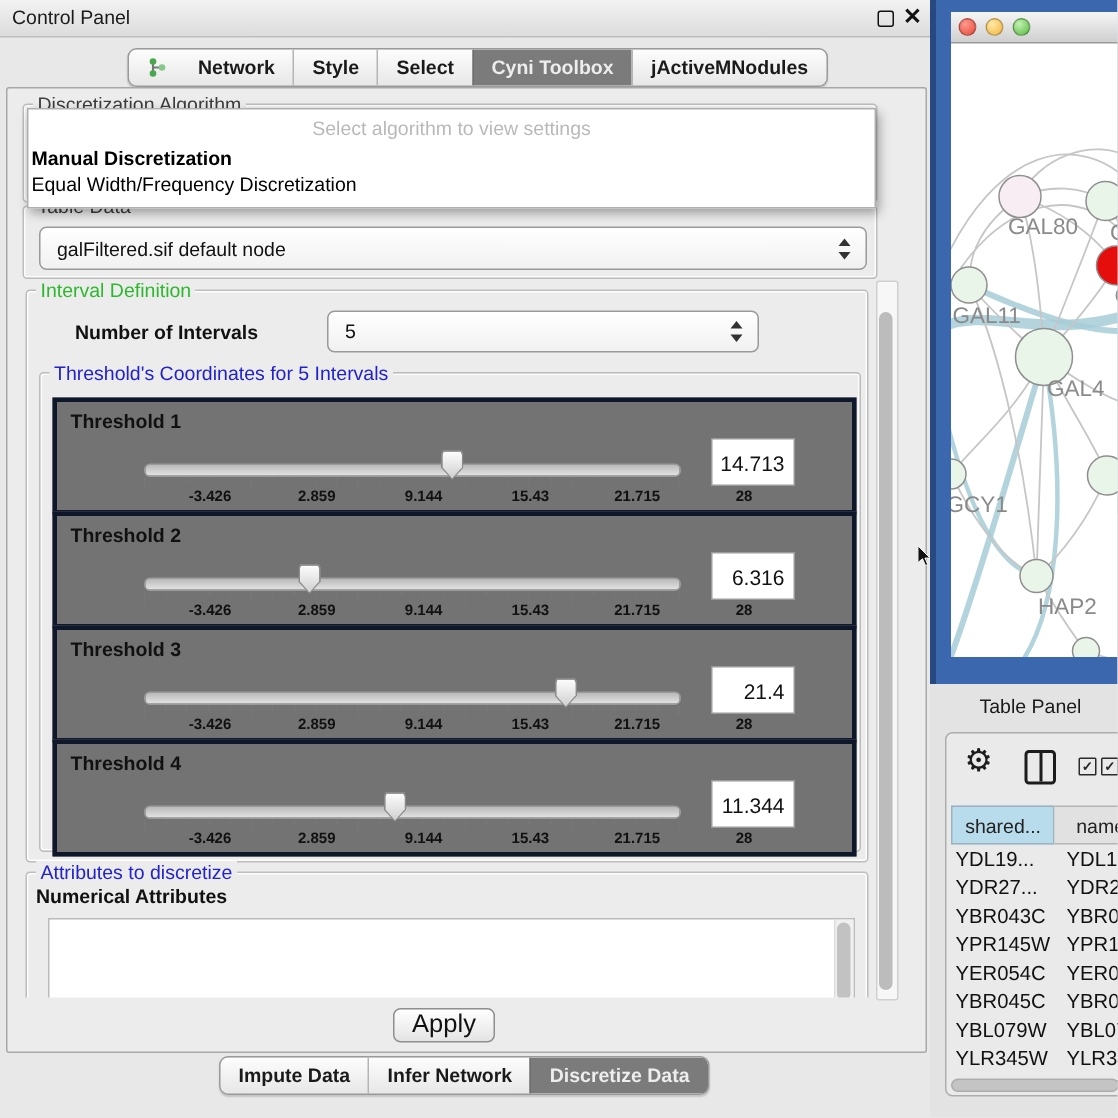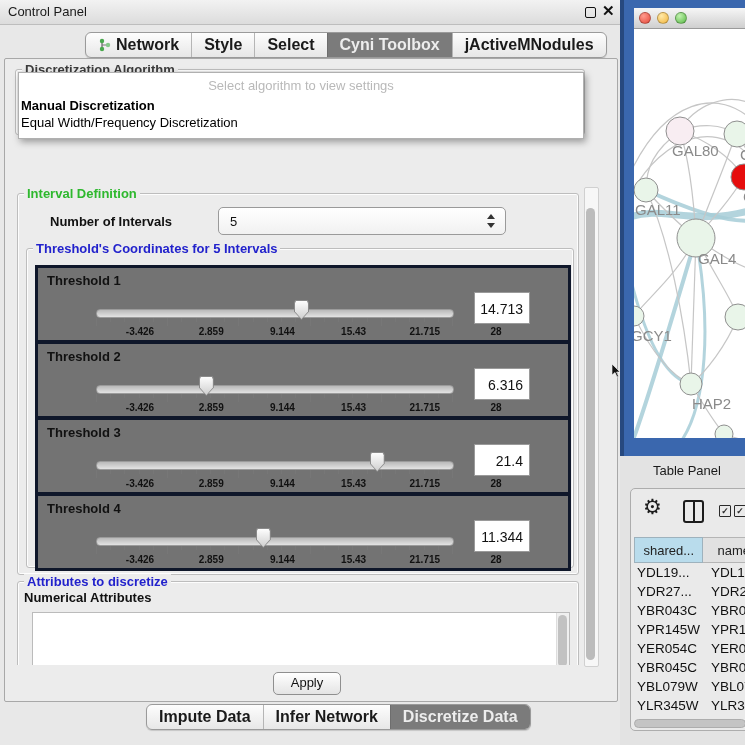--- a/index.html
+++ b/index.html
@@ -12,31 +12,31 @@
   #control-panel{left:0;top:0;width:620px;height:745px;background:#e8e8e8;}
   #titlebar{left:0;top:0;width:620px;height:24px;background:linear-gradient(#f2f2f2,#dcdcdc);
             border-bottom:1px solid #bdbdbd;}
   #titlebar .title{position:absolute;left:8px;top:4px;font-size:13px;color:#1a1a1a;}
   #min-box{position:absolute;left:585px;top:7px;width:9px;height:9px;border:1.5px solid #111;border-radius:2px;}
   #close-x{position:absolute;left:602px;top:2px;font-size:15px;font-weight:bold;color:#111;}
 
   #top-tabbar{left:0;top:27px;width:620px;height:32px;}
   .tabgroup{position:absolute;display:flex;border:1px solid #9a9a9a;border-radius:6px;overflow:hidden;
             background:linear-gradient(#fdfdfd,#e7e7e7);box-shadow:0 1px 1px rgba(0,0,0,.15);}
-  .tab{height:24px;line-height:24px;padding:0 12px;font-size:16px;font-weight:bold;color:#1a1a1a;
-       border-left:1px solid #b5b5b5;display:flex;align-items:center;gap:5px;white-space:nowrap;}
+  .tab{height:24px;line-height:24px;padding:0 12px;font-size:13px;font-weight:bold;color:#1a1a1a;
+       border-left:1px solid #b5b5b5;display:flex;align-items:center;gap:21px;white-space:nowrap;}
   .tab:first-child{border-left:none;}
   .tab.sel{background:#7b7b7b;color:#ededed;border-left-color:#6e6e6e;}
   #main-panel{left:4px;top:58px;width:612px;height:642px;background:#ececec;
               border:1px solid #a8a8a8;border-radius:2px;}
 
   
   .group{position:absolute;border:1px solid #bdbdbd;border-radius:3px;
          box-shadow:inset 0 0 0 1px #fdfdfd;}
-  .group-label{position:absolute;top:-8px;left:6px;background:#ececec;padding:0 3px;font-size:13px;font-weight:bold;}
+  .group-label{position:absolute;top:-8px;left:6px;background:#ececec;padding:0 3px;font-size:13px;}
   .gl-dark{color:#3c3c3c;}
   .gl-green{color:#2eb82e;}
   .gl-blue{color:#2222cc;}
 
   
   .combo{position:absolute;background:linear-gradient(#ffffff,#f1f1f1);border:1px solid #9a9a9a;
          border-radius:5px;font-size:13px;color:#111;}
   .combo .cval{position:absolute;left:11px;top:50%;transform:translateY(-50%);}
   .stepper{position:absolute;right:9px;top:50%;transform:translateY(-50%);width:9px;height:14px;}
   .stepper i{position:absolute;left:0;width:0;height:0;border-left:4.5px solid transparent;border-right:4.5px solid transparent;}
@@ -68,22 +68,22 @@
   .ticklbl{position:absolute;transform:translateX(-50%);font-size:10px;font-weight:bold;color:#111;top:58px;margin-left:44px;}
   .valbox{position:absolute;left:436px;top:24px;width:56px;height:32px;background:#fff;border:1px solid #9a9a9a;
           font-size:14px;color:#111;text-align:right;line-height:32px;padding-right:6px;box-sizing:border-box;}
 
   
   #attr-list{position:absolute;left:14px;top:30px;width:536px;height:70px;background:#fff;border:1px solid #bbb;overflow:hidden;}
   .attr-item{font-size:13px;color:#111;padding-left:9px;height:17px;line-height:17px;}
   #attr-sb{position:absolute;right:0;top:0;width:12px;height:100%;background:#f0f0f0;border-left:1px solid #ddd;}
   #attr-sb .thumb{position:absolute;left:1px;top:2px;width:9px;height:52px;background:#c2c2c2;border-radius:5px;}
 
-  #apply-btn{left:268px;top:613px;width:66px;height:21px;background:linear-gradient(#ffffff,#e4e4e4);
-             border:1px solid #8f8f8f;border-radius:5px;font-size:13px;color:#111;text-align:center;line-height:20px;}
+  #apply-btn{left:257px;top:613px;width:66px;height:21px;background:linear-gradient(#ffffff,#e4e4e4);
+             border:1px solid #8f8f8f;border-radius:5px;font-size:17px;color:#111;text-align:center;line-height:20px;}
 
   #bottom-tabbar{left:0;top:703px;width:620px;height:28px;}
 
   
   #right-pane{left:620px;top:0;width:125px;height:745px;background:#e3e3e3;}
   #net-blue{left:0;top:0;width:125px;height:456px;background:#3a67ae;border-left:4px solid #27497f;box-sizing:border-box;}
   #net-window{left:10px;top:8px;width:115px;height:430px;background:#fff;}
   #net-titlebar{left:0;top:0;width:115px;height:20px;background:linear-gradient(#f6f6f6,#cfcfcf);border-bottom:1px solid #9a9a9a;}
   .light{position:absolute;top:4px;width:12px;height:12px;border-radius:50%;border:1px solid rgba(0,0,0,.25);box-sizing:border-box;}
   #light-red{left:5px;background:radial-gradient(circle at 35% 30%,#ff9a8d,#e6493a);}
@@ -164,20 +164,30 @@
     </div>
 
     <div id="algo-popup" class="abs">
       <div class="ph">Select algorithm to view settings</div>
       <div id="algo-options">
           <div class="algo-opt hl" style="top: 24px;">Manual Discretization</div>
           <div class="algo-opt" style="top: 41px;">Equal Width/Frequency Discretization</div>
         </div>
     </div>
 
+    <div class="group" style="left:10px;top:78px;width:568px;height:47px;">
+      <span class="group-label gl-dark">Table Data</span>
+      <div class="combo" style="left:10px;top:13px;width:550px;height:27px;">
+        <span class="cval">galFiltered.sif default node</span>
+        <span class="stepper">
+            <i class="up"></i>
+            <i class="dn"></i>
+          </span>
+      </div>
+    </div>
 
     <div class="abs" style="left:10px;top:128px;width:570px;height:478px;overflow:hidden;">
 
       <div class="group" style="left:2px;top:6px;width:560px;height:380px;">
         <span class="group-label gl-green">Interval Definition</span>
 
         <span class="abs" style="left:32px;top:20px;font-size:13px;font-weight:bold;color:#111;">Number of Intervals</span>
         <div class="combo" style="left:200px;top:13px;width:286px;height:26px;">
           <span class="cval">5</span>
           <span class="stepper">

